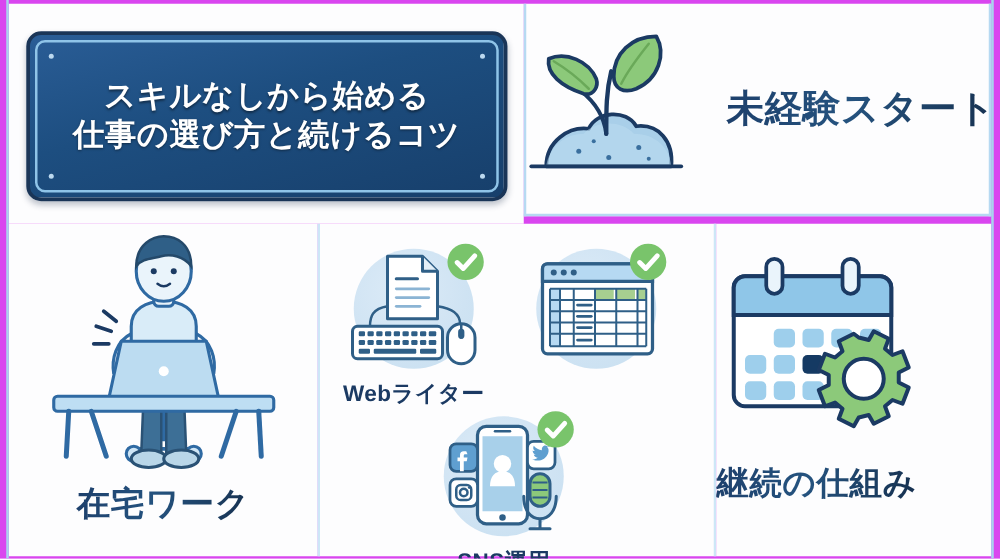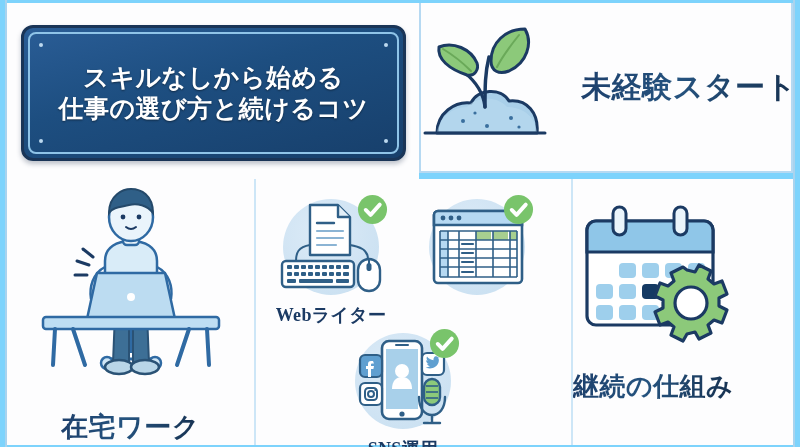--- a/index.html
+++ b/index.html
@@ -9,24 +9,23 @@
     background: #ffffff;
   }
   body {
     font-family: "Liberation Sans", "DejaVu Sans", sans-serif;
   }
 
   .poster {
     position: relative;
     width: 800px;
     height: 447px;
-    background: #7dd3fc;
+    background: #d946ef;
     overflow: hidden;
     box-sizing: border-box;
-    font-family: Liberation Serif, serif;
   }
 
   
   .edge {
     position: absolute;
     background: #a9d3ee;
     z-index: 6;
     pointer-events: none;
   }
   .edge-left   { left: 5px;  top: 0;   width: 2px;  height: 447px; }
@@ -123,21 +122,21 @@
   .sprout-box { width: 140px; height: 132px; flex: none; }
   .start-label { font-size: 30px; }
 
   
   .home-wrap {
     position: absolute;
     left: 0; top: 8px; right: 0; bottom: 0;
     display: flex;
     flex-direction: column;
     align-items: center;
-    justify-content: space-between;
+    justify-content: flex-start;
   }
   .desk-box { width: 196px; height: 192px; }
   .home-label { margin-top: 6px; font-size: 27px; }
 
   
   .jobs-wrap {
     position: absolute;
     left: 0; top: 14px; right: 0; bottom: 0; padding-left: 24px;
   }
   .job {

